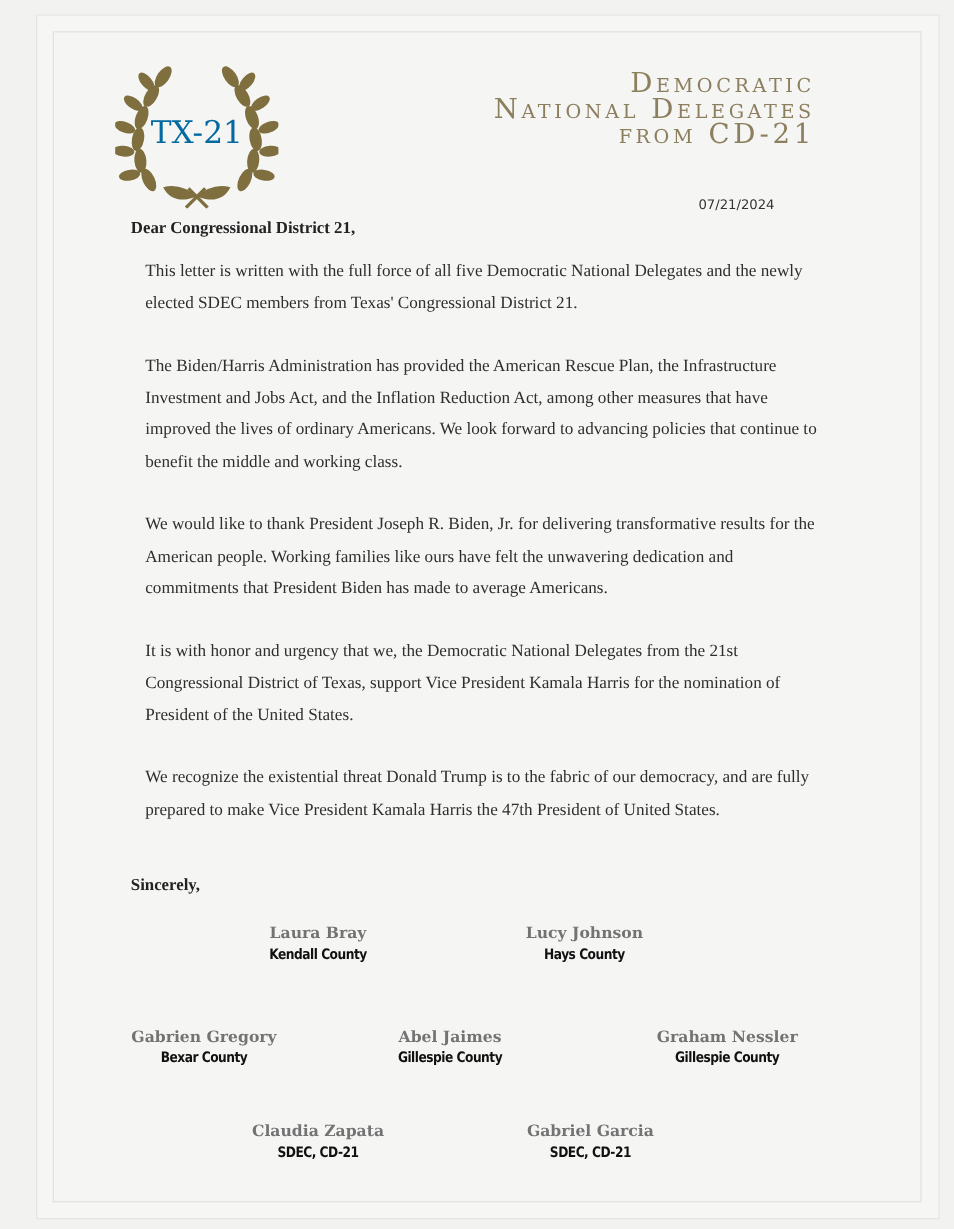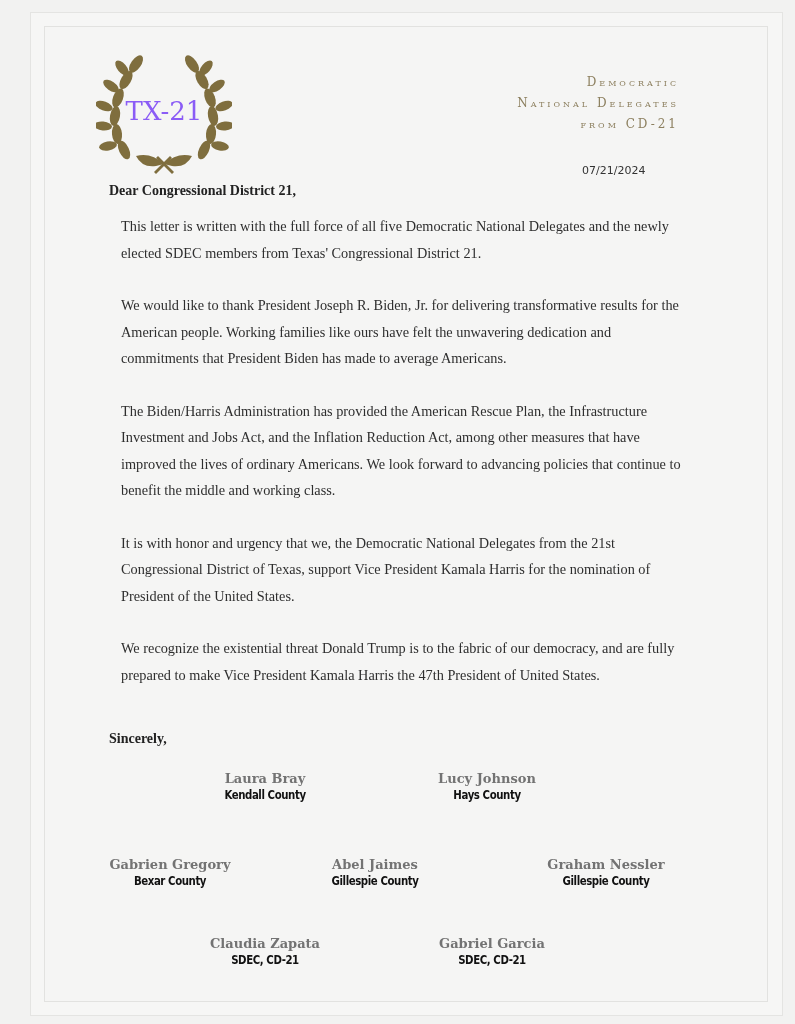--- a/index.html
+++ b/index.html
@@ -22,33 +22,32 @@
     background: #f5f5f4;
   }
   .logo {
     position: absolute; left: 96px; top: 52px; width: 136px; height: 122px;
   }
   .logo-text {
     position: absolute; left: 0; right: 0; top: 44px;
     text-align: center;
     font-family: "DejaVu Serif", serif;
     font-size: 26px;
-    color: #8b5cf6;
+    color: #0369a1;
     letter-spacing: 0px;
   }
   .org-heading {
     position: absolute; right: 116px; top: 60px;
     text-align: right;
     font-family: "DejaVu Serif", serif;
-    font-size: 12px;
+    font-size: 23px;
     line-height: 21px;
     letter-spacing: 3px;
     color: #8c7f5e;
     font-variant: small-caps;
-    margin-top: 12px;
   }
   .org-heading div { white-space: nowrap; }
   .date {
     position: absolute; left: 582px; top: 164px;
     font-family: "DejaVu Sans", sans-serif;
     font-size: 11px;
     color: #333;
   }
   .greeting {
     position: absolute; left: 109px; top: 183px;
@@ -127,22 +126,22 @@
   <div>National Delegates</div>
   <div>from CD-21</div>
 </div>
 
 <div class="date">07/21/2024</div>
 
 <div class="greeting">Dear Congressional District 21,</div>
 
 <div class="body-text">
   <p>This letter is written with the full force of all five Democratic National Delegates and the newly elected SDEC members from Texas' Congressional District 21.</p>
+  <p>The Biden/Harris Administration has provided the American Rescue Plan, the Infrastructure Investment and Jobs Act, and the Inflation Reduction Act, among other measures that have improved the lives of ordinary Americans. We look forward to advancing policies that continue to benefit the middle and working class.</p>
   <p>We would like to thank President Joseph R. Biden, Jr. for delivering transformative results for the American people. Working families like ours have felt the unwavering dedication and commitments that President Biden has made to average Americans.</p>
-  <p>The Biden/Harris Administration has provided the American Rescue Plan, the Infrastructure Investment and Jobs Act, and the Inflation Reduction Act, among other measures that have improved the lives of ordinary Americans. We look forward to advancing policies that continue to benefit the middle and working class.</p>
   <p>It is with honor and urgency that we, the Democratic National Delegates from the 21st Congressional District of Texas, support Vice President Kamala Harris for the nomination of President of the United States.</p>
   <p>We recognize the existential threat Donald Trump is to the fabric of our democracy, and are fully prepared to make Vice President Kamala Harris the 47th President of United States.</p>
 </div>
 
 <div class="closing">Sincerely,</div>
 
 <div class="sig" style="left:200px; top:771px; width:130px;">
   <div class="name">Laura Bray</div>
   <div class="county">Kendall County</div>
 </div>

